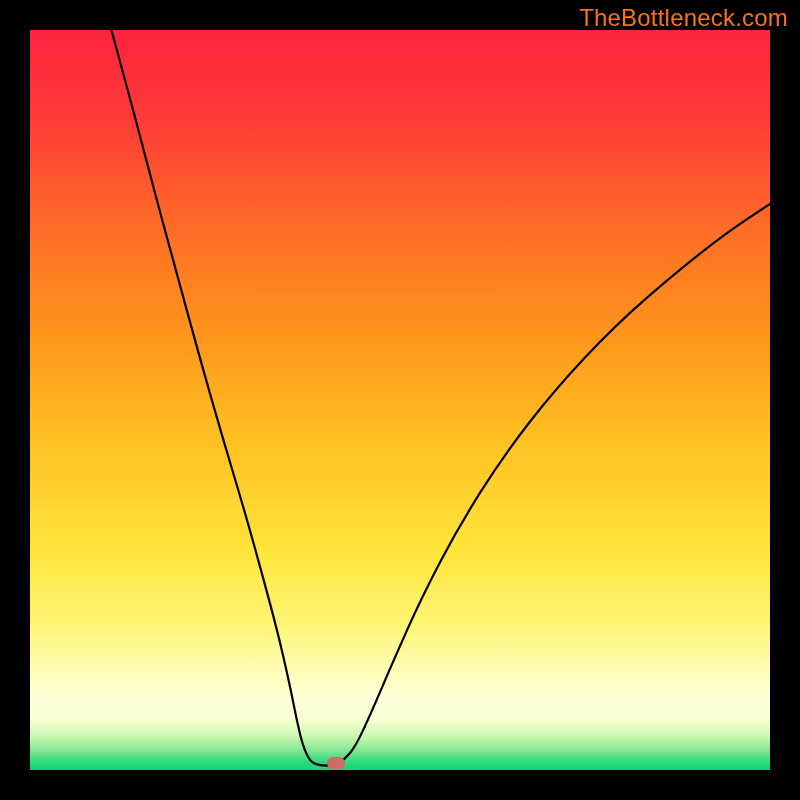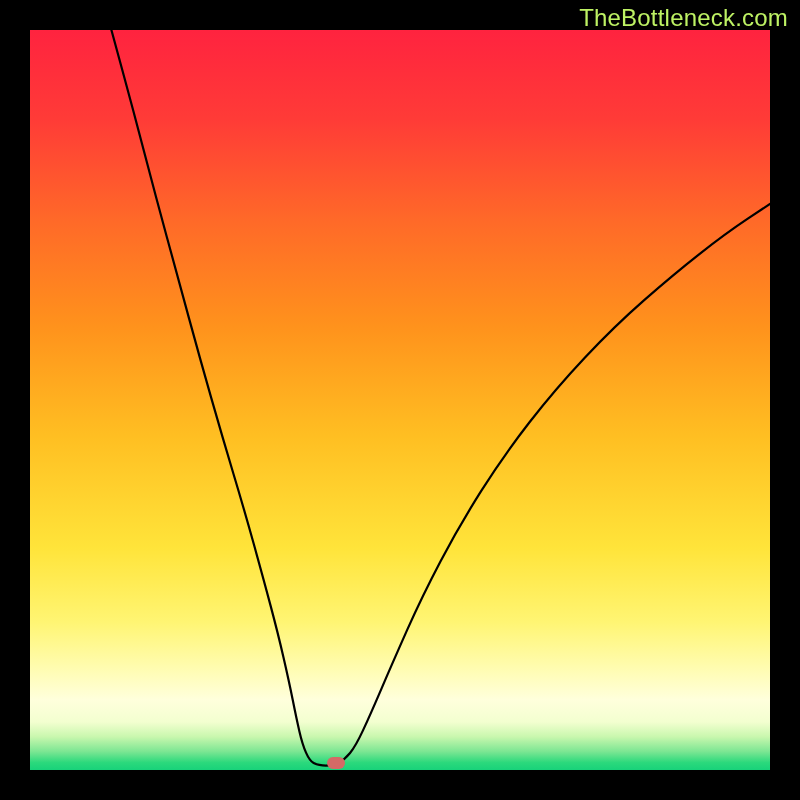--- a/index.html
+++ b/index.html
@@ -16,21 +16,21 @@
     height: 800px;
     background: #000;
   }
   .watermark {
     position: absolute;
     top: 4px;
     right: 12px;
     font-family: Arial, Helvetica, sans-serif;
     font-size: 24px;
     font-weight: 500;
-    color: #bef264;
+    color: #f97316;
     letter-spacing: 0.2px;
     z-index: 5;
   }
   .plot-area {
     position: absolute;
     left: 30px;
     top: 30px;
     width: 740px;
     height: 740px;
     overflow: hidden;

